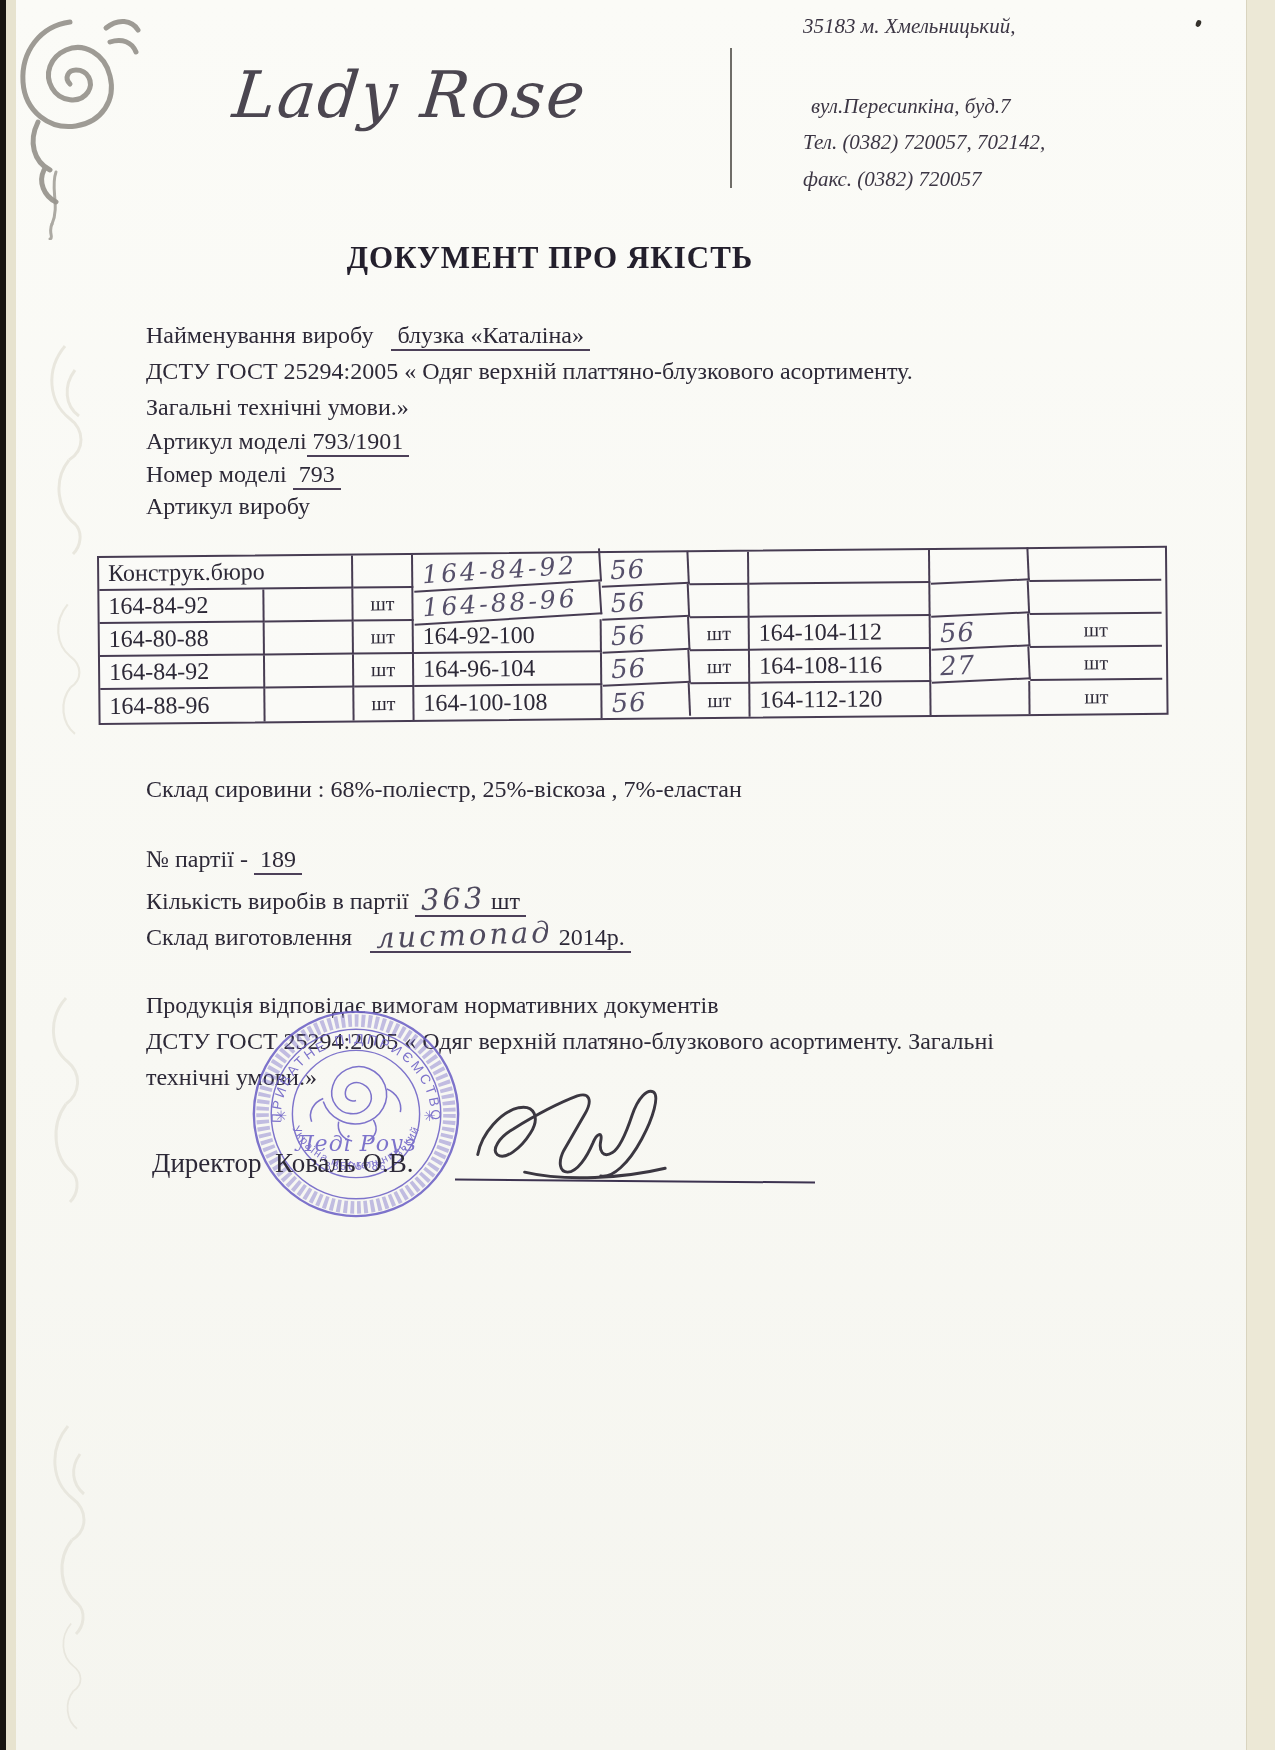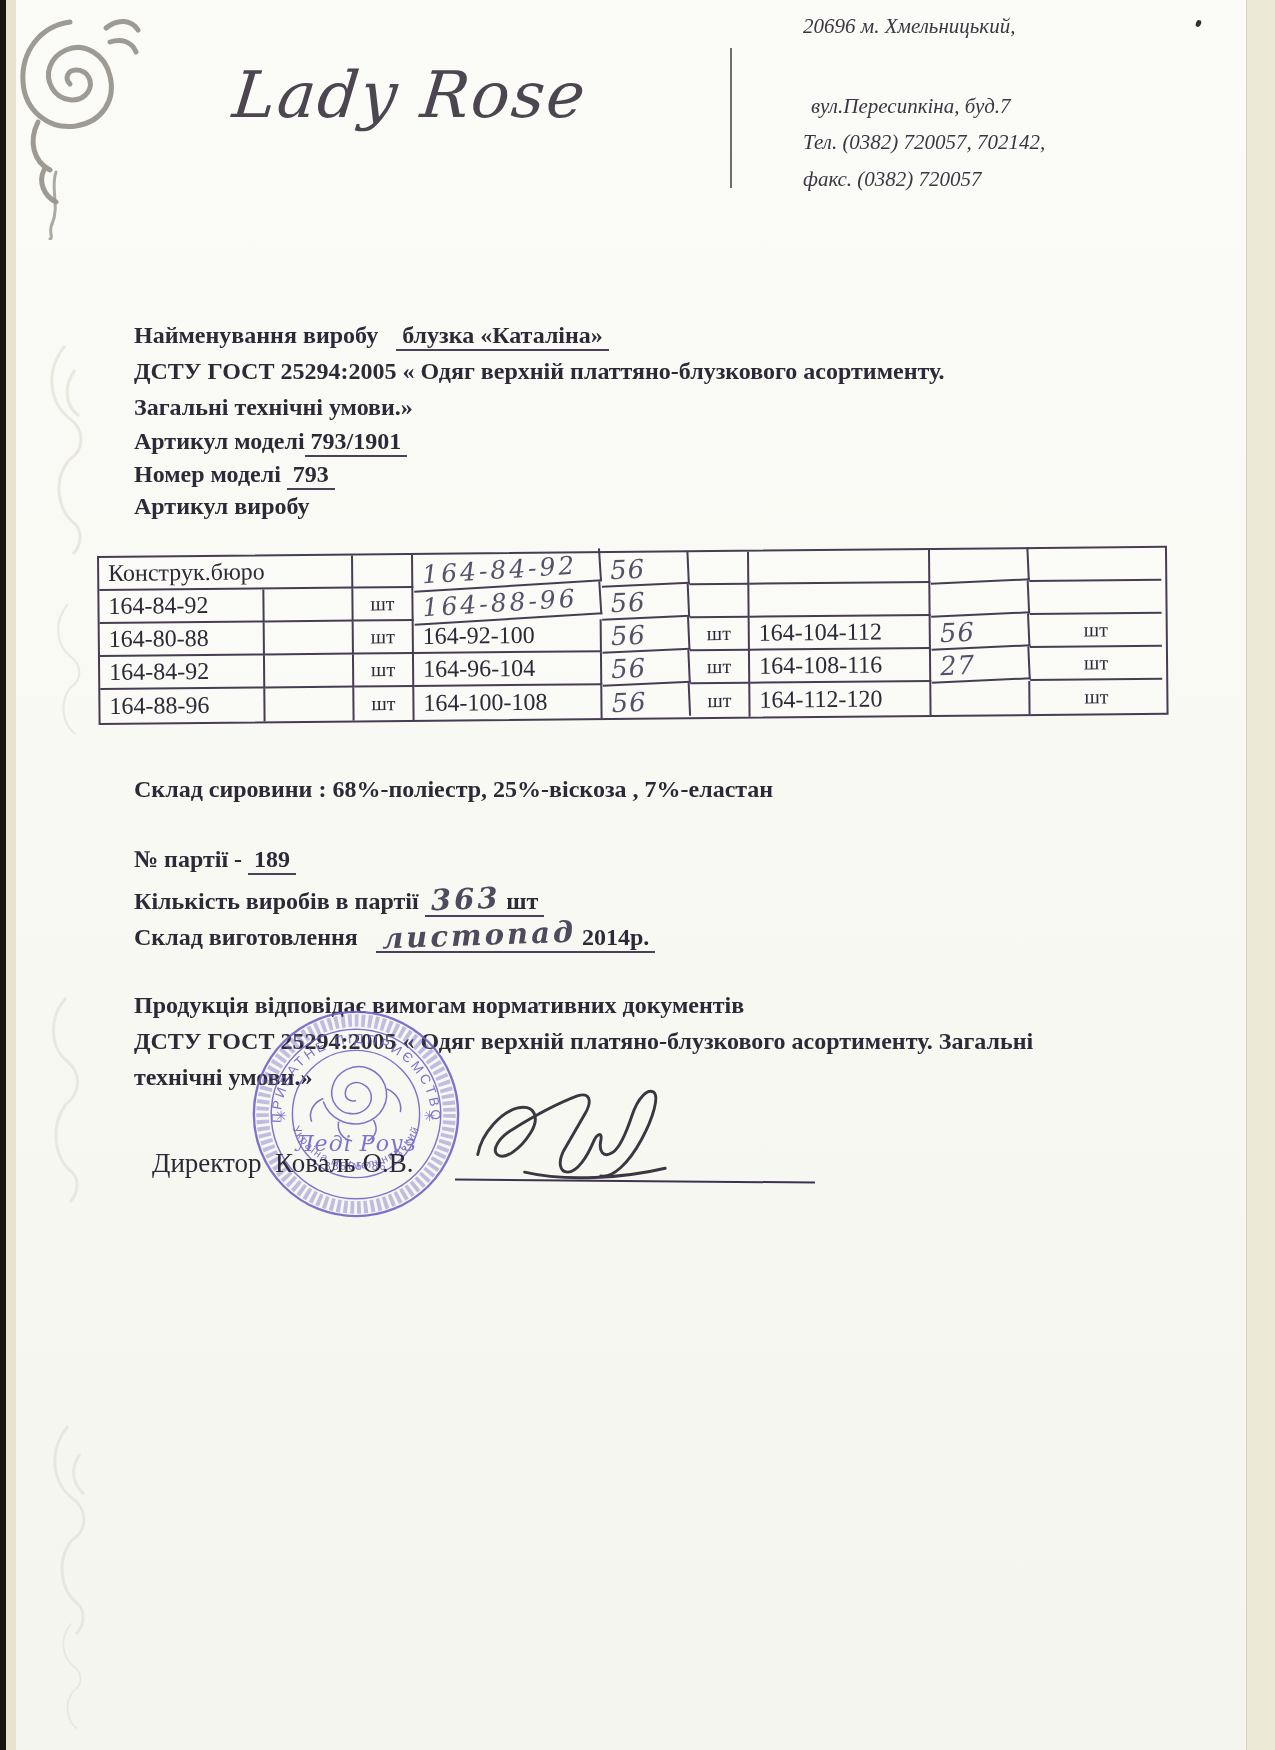--- a/index.html
+++ b/index.html
@@ -17,21 +17,21 @@
         font-family:"DejaVu Serif",serif;font-style:italic;font-size:64px;color:#4b4650;
         transform:skewX(-6deg);letter-spacing:2px;}
   .divider{left:730px;top:48px;width:2px;height:140px;background:#6f6d68;}
   .address{left:803px;top:8px;width:290px;font-style:italic;font-size:21px;line-height:36.5px;
            color:#3c3644;white-space:nowrap;}
   .address div:nth-child(2){padding-left:8px;margin-top:43px;}
   
   .doc-title{left:0;top:240px;width:1100px;text-align:center;font-weight:bold;font-size:31px;
              letter-spacing:1px;color:#231f2c;}
   
-  .tline{left:134px;white-space:nowrap;font-size:24px;color:#2d2937;font-weight:bold;}
+  .tline{left:146px;white-space:nowrap;font-size:24px;color:#2d2937;}
   .u{border-bottom:2px solid #4c4058;padding:0 6px 1px 6px;}
   .hw-inline{font-family:"DejaVu Serif",serif;font-style:italic;font-size:29px;color:#4f4a5e;
              letter-spacing:3px;display:inline-block;transform:rotate(-2deg);}
   
   .sizes-table{left:97px;top:556px;width:1066px;border:2px solid #473c52;
                display:grid;grid-template-columns:165px 89px 60px 188px 88px 60px 181px 99px 132px;
                grid-auto-rows:33px;transform:rotate(-0.55deg);transform-origin:left top;background:rgba(255,255,255,0.25);}
   .tcell{border-right:2px solid #473c52;border-bottom:2px solid #473c52;
          display:flex;align-items:center;padding-left:9px;font-size:24px;color:#2d2937;overflow:visible;}
   .tcell.span2{grid-column:span 2;}
@@ -105,26 +105,27 @@
   <svg class="abs wm" style="left:42px;top:1620px" width="70" height="130" viewBox="0 0 80 220">
     <g fill="none" stroke="#dedbd0" stroke-width="3">
       <path d="M30,6 C10,30 14,62 34,78 C50,90 50,110 34,120"></path>
       <path d="M34,120 C18,140 22,170 40,184"></path>
     </g>
   </svg>
 
   <div class="abs logo">Lady Rose</div>
   <div class="abs divider"></div>
   <div class="abs address">
-    <div>20696 м. Хмельницький,</div>
+    <div>35183 м. Хмельницький,</div>
     <div>вул.Пересипкіна, буд.7</div>
     <div>Тел. (0382) 720057, 702142,</div>
     <div>факс. (0382) 720057</div>
   </div>
 
+  <div class="abs doc-title">ДОКУМЕНТ ПРО ЯКІСТЬ</div>
 
   <div class="abs tline" style="top:322px">
     <span>Найменування виробу</span>&nbsp;&nbsp;
     <span class="u">блузка  «Каталіна»</span>
   </div>
   <div class="abs tline" style="top:358px">ДСТУ  ГОСТ   25294:2005    « Одяг верхній платтяно-блузкового  асортименту.</div>
   <div class="abs tline" style="top:394px">Загальні технічні умови.»</div>
   <div class="abs tline" style="top:428px">
     <span>Артикул моделі</span><span class="u">793/1901</span>
   </div>

